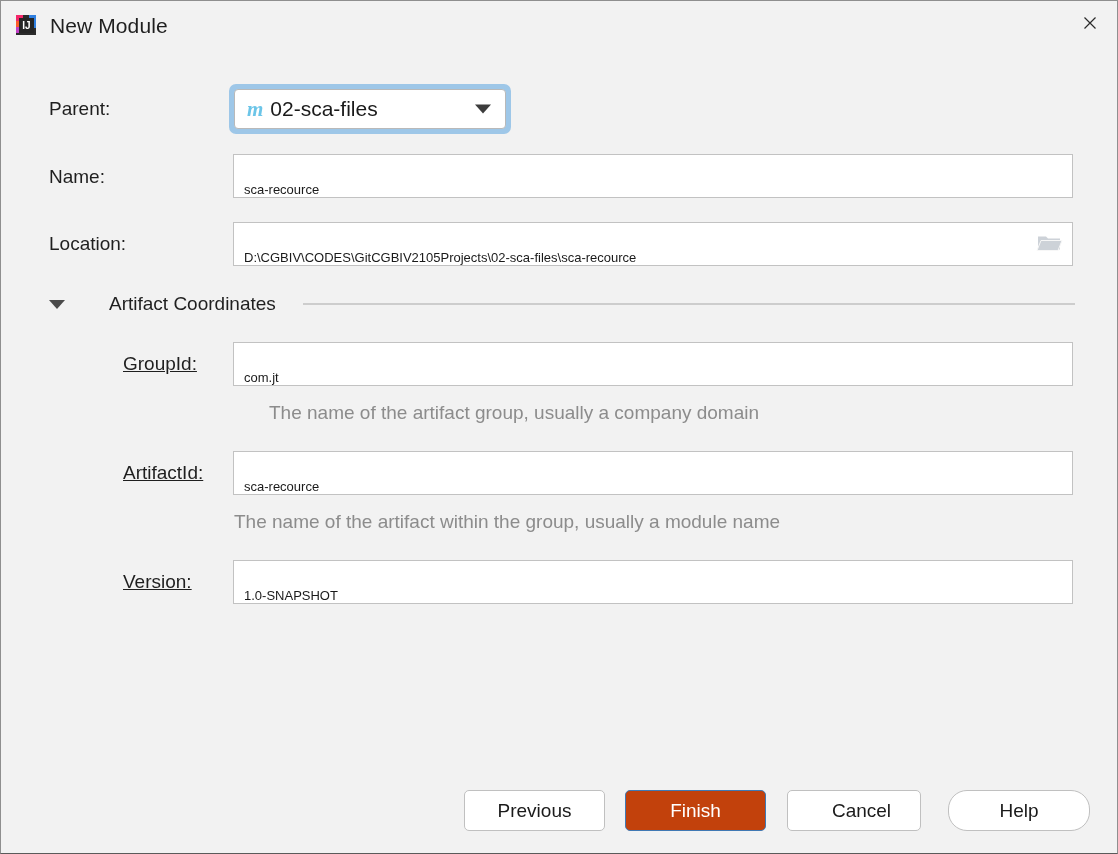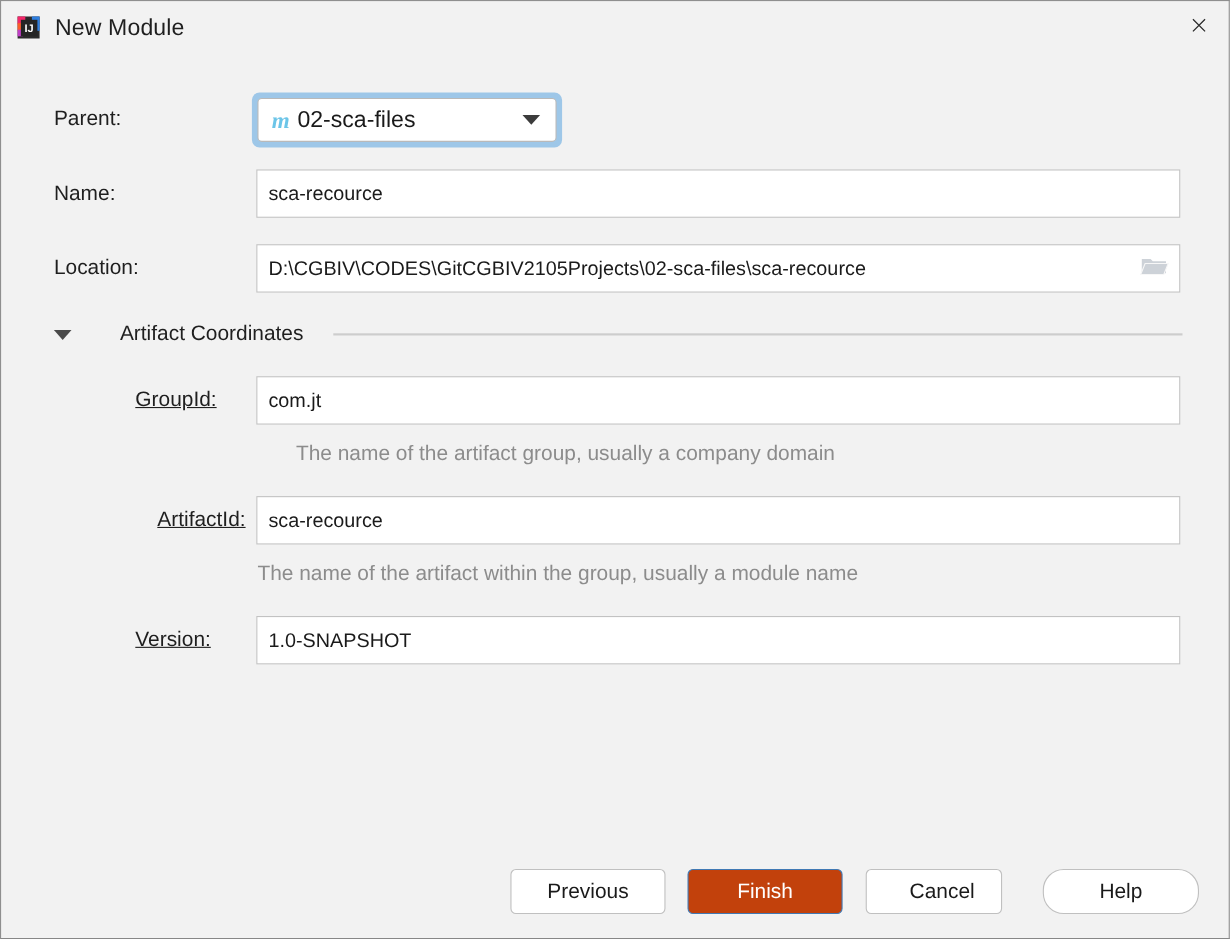--- a/index.html
+++ b/index.html
@@ -73,23 +73,23 @@
     text-align: right;
     text-decoration: underline;
   }
 
   .textfield {
     position: absolute;
     box-sizing: border-box;
     background: #ffffff;
     border: 1px solid #c2c2c2;
     display: flex;
-    align-items: center;
+    align-items: flex-end;
     padding-left: 10px;
-    font-size: 18px;
+    font-size: 13px;
     color: #1a1a1a;
     white-space: nowrap;
     overflow: hidden;
     cursor: text;
   }
 
   
   .combo-wrap {
     position: absolute;
     left: 228px; top: 83px;
@@ -267,32 +267,32 @@
     <span class="section-title">Artifact Coordinates</span>
   </div>
   <div class="section-rule"></div>
 
   <span class="sub-label" style="left:122px; top:352px;">GroupId:</span>
   <div class="textfield" style="left:232px; top:341px; width:840px; height:44px;">
     <span>com.jt</span>
   </div>
   <span class="hint" style="left:233px; top:401px;margin-left:35px;">The name of the artifact group, usually a company domain</span>
 
-  <span class="sub-label" style="left:122px; top:461px;margin-left:20px;">ArtifactId:</span>
+  <span class="sub-label" style="left:122px; top:461px;">ArtifactId:</span>
   <div class="textfield" style="left:232px; top:450px; width:840px; height:44px;">
     <span>sca-recource</span>
   </div>
   <span class="hint" style="left:233px; top:510px;">The name of the artifact within the group, usually a module name</span>
 
   <span class="sub-label" style="left:122px; top:570px;">Version:</span>
   <div class="textfield" style="left:232px; top:559px; width:840px; height:44px;">
     <span>1.0-SNAPSHOT</span>
   </div>
 
   <div class="btn" style="left:463px; top:789px; width:141px;">Previous</div>
 
   <div class="btn primary" style="left:624px; top:789px; width:141px;">Finish</div>
 
-  <div class="btn" style="left:786px; top:789px; width:124px;padding-left:15px;">Cancel</div>
+  <div class="btn" style="left:786px; top:789px; width:134px;padding-left:15px;">Cancel</div>
 
   <div class="btn" style="left:947px; top:789px; width:142px;border-radius:19px;">Help</div>
 
 </div>
 
 </body></html>

